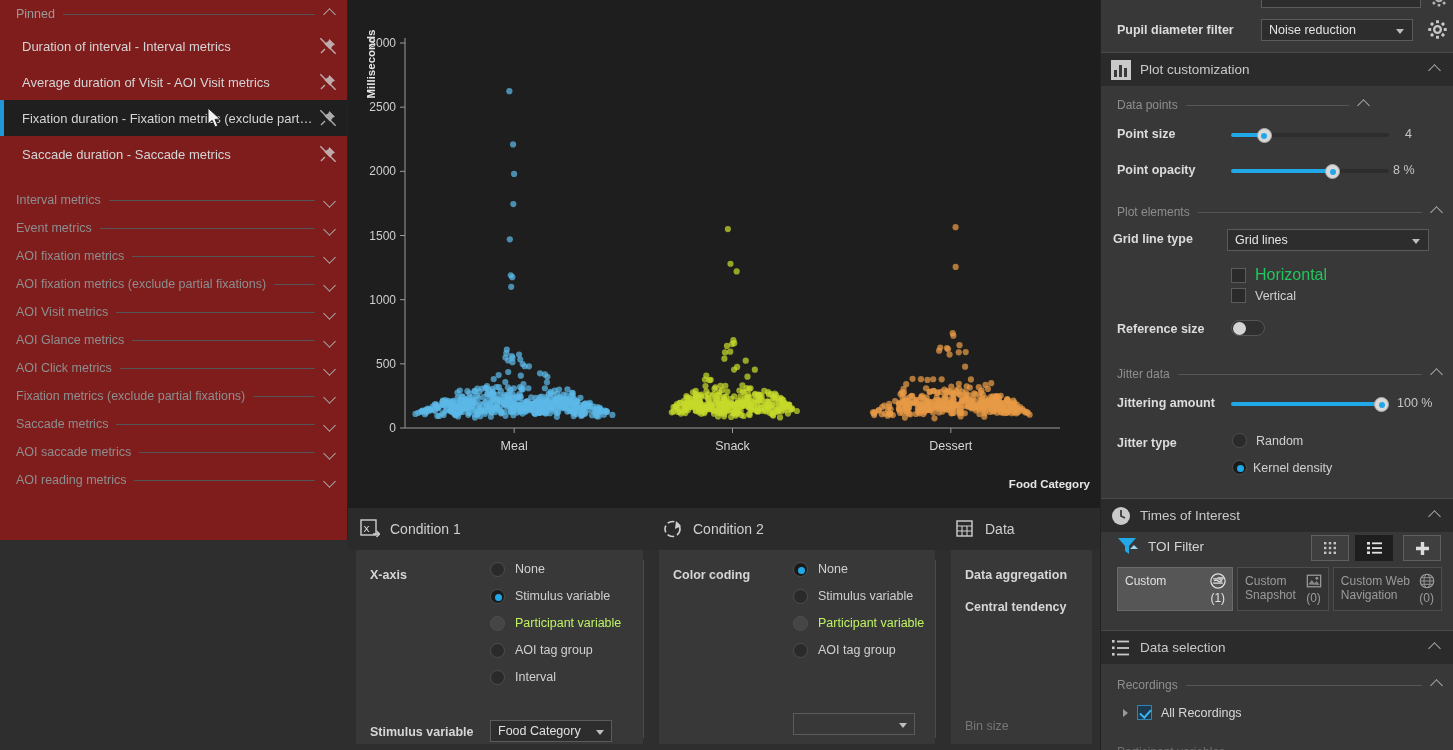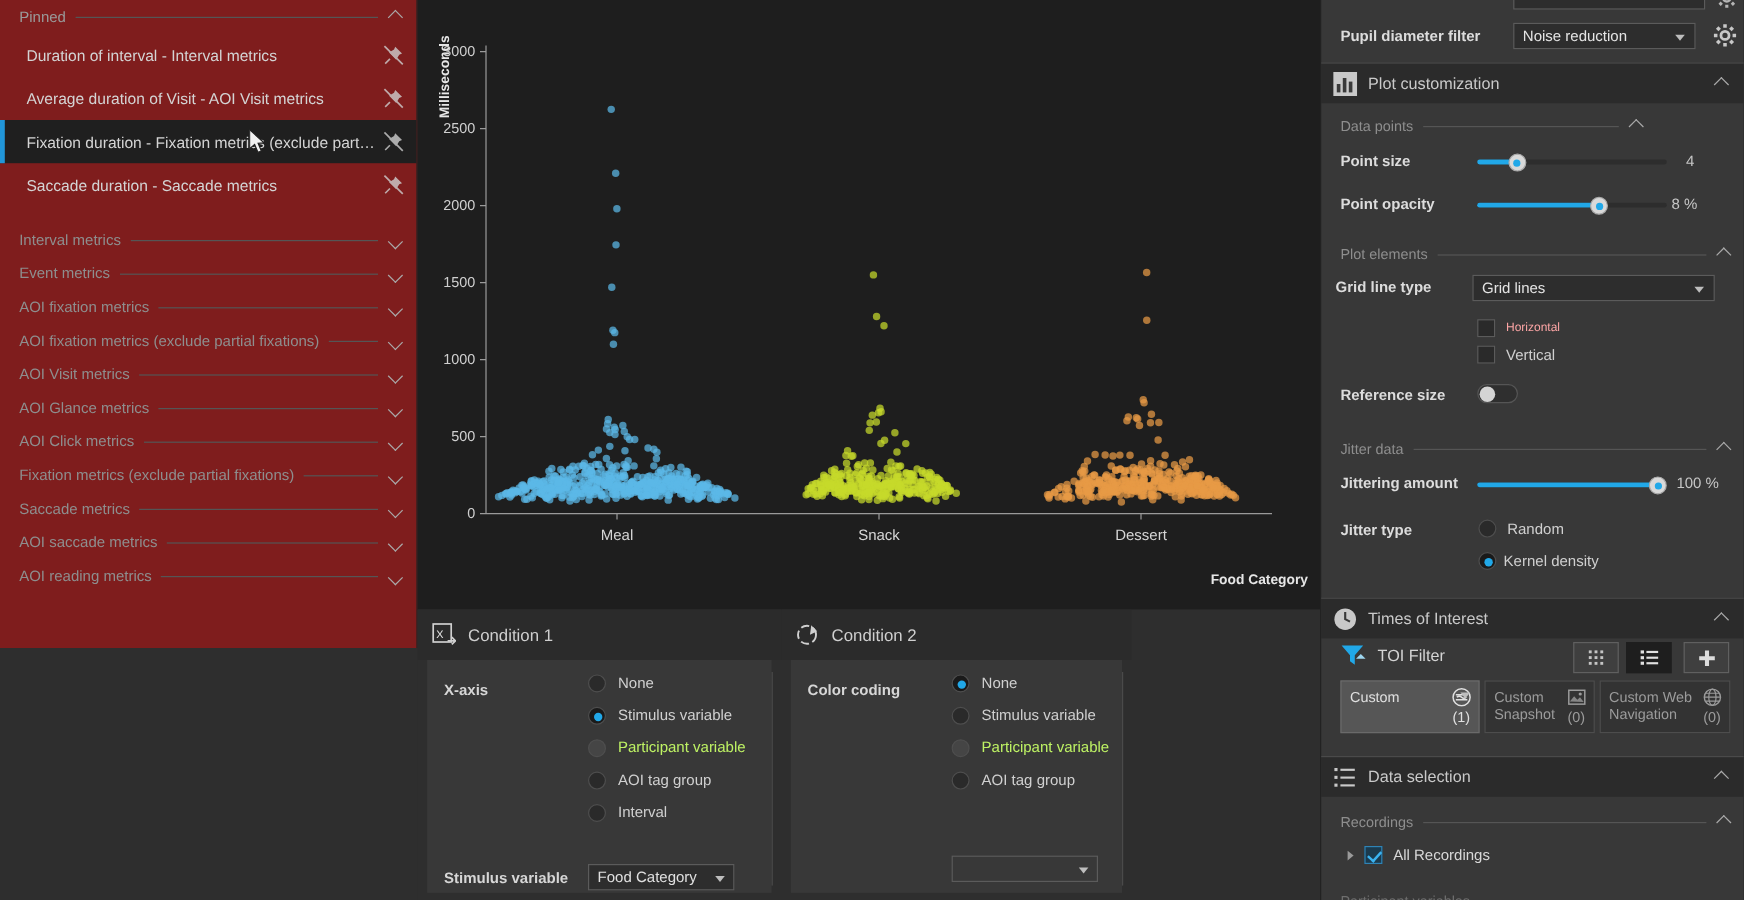--- a/index.html
+++ b/index.html
@@ -1697,20 +1697,32 @@
             </div>
           </div>
         <div class="sel empty" style="left:134px;top:163px;width:122px;">
           <span></span>
         </div>
       </div>
       <div class="vdiv" style="left:284px;top:52px;bottom:12px;"></div>
     </div>
 
     <div class="cond-col" style="left:595px;width:157px;">
+      <div class="cond-hdr">
+        <svg class="ic" viewBox="0 0 20 20">
+          <rect x="2" y="2" width="15" height="15" fill="none" stroke="#d0d0d0" stroke-width="1.4"></rect>
+          <path d="M2 7 H17 M7 7 V17 M12 7 V17 M2 12 H17" stroke="#d0d0d0" stroke-width="1.1"></path>
+        </svg>
+        <span style="color:#cfcfcf;font-size:14px">Data</span>
+      </div>
+      <div class="cond-body">
+        <div class="fld-label" style="left:14px;top:18px;">Data aggregation</div>
+        <div class="fld-label" style="left:14px;top:50px;">Central tendency</div>
+        <div class="fld-label dim" style="left:14px;top:169px;font-weight:normal;color:#777;">Bin size</div>
+      </div>
     </div>
   </div>
 
   <div id="rightpanel">
 
     <div style="position:absolute;left:0;top:0;width:353px;height:10px;overflow:hidden;">
       <div style="position:absolute;left:160px;top:-14px;width:160px;height:22px;background:#2d2d2d;border:1px solid #5b5b5b;"></div>
       <svg style="position:absolute;left:328px;top:-12px;" width="20" height="20" viewBox="0 0 20 20">
         <circle cx="10" cy="10" r="3.2" fill="none" stroke="#b5b5b5" stroke-width="2"></circle>
         <g stroke="#b5b5b5" stroke-width="2.6">
@@ -1792,21 +1804,21 @@
 
     <div style="position:absolute;left:12px;top:229px;width:337px;height:22px;">
       <span class="rp-label" style="position:absolute;left:0;top:3px;">Grid line type</span>
       <div class="dropdown" style="position:absolute;left:114px;top:0;width:202px;">
         <span>Grid lines</span>
       </div>
     </div>
 
     <div style="position:absolute;left:130px;top:266px;display:flex;align-items:center;gap:9px;">
       <span class="cbx"></span>
-      <span style="color:#fca5a5;font-size:10px">Horizontal</span>
+      <span style="color:#22c55e;font-size:16px">Horizontal</span>
     </div>
     <div style="position:absolute;left:130px;top:288px;display:flex;align-items:center;gap:9px;">
       <span class="cbx"></span>
       <span style="color:#d0d0d0;font-size:12.5px">Vertical</span>
     </div>
 
     <div style="position:absolute;left:16px;top:320px;width:337px;height:20px;">
       <span class="rp-label" style="position:absolute;left:0;top:2px;">Reference size</span>
       <span class="toggle" style="position:absolute;left:114px;top:0;">
         <span class="tk"></span>

